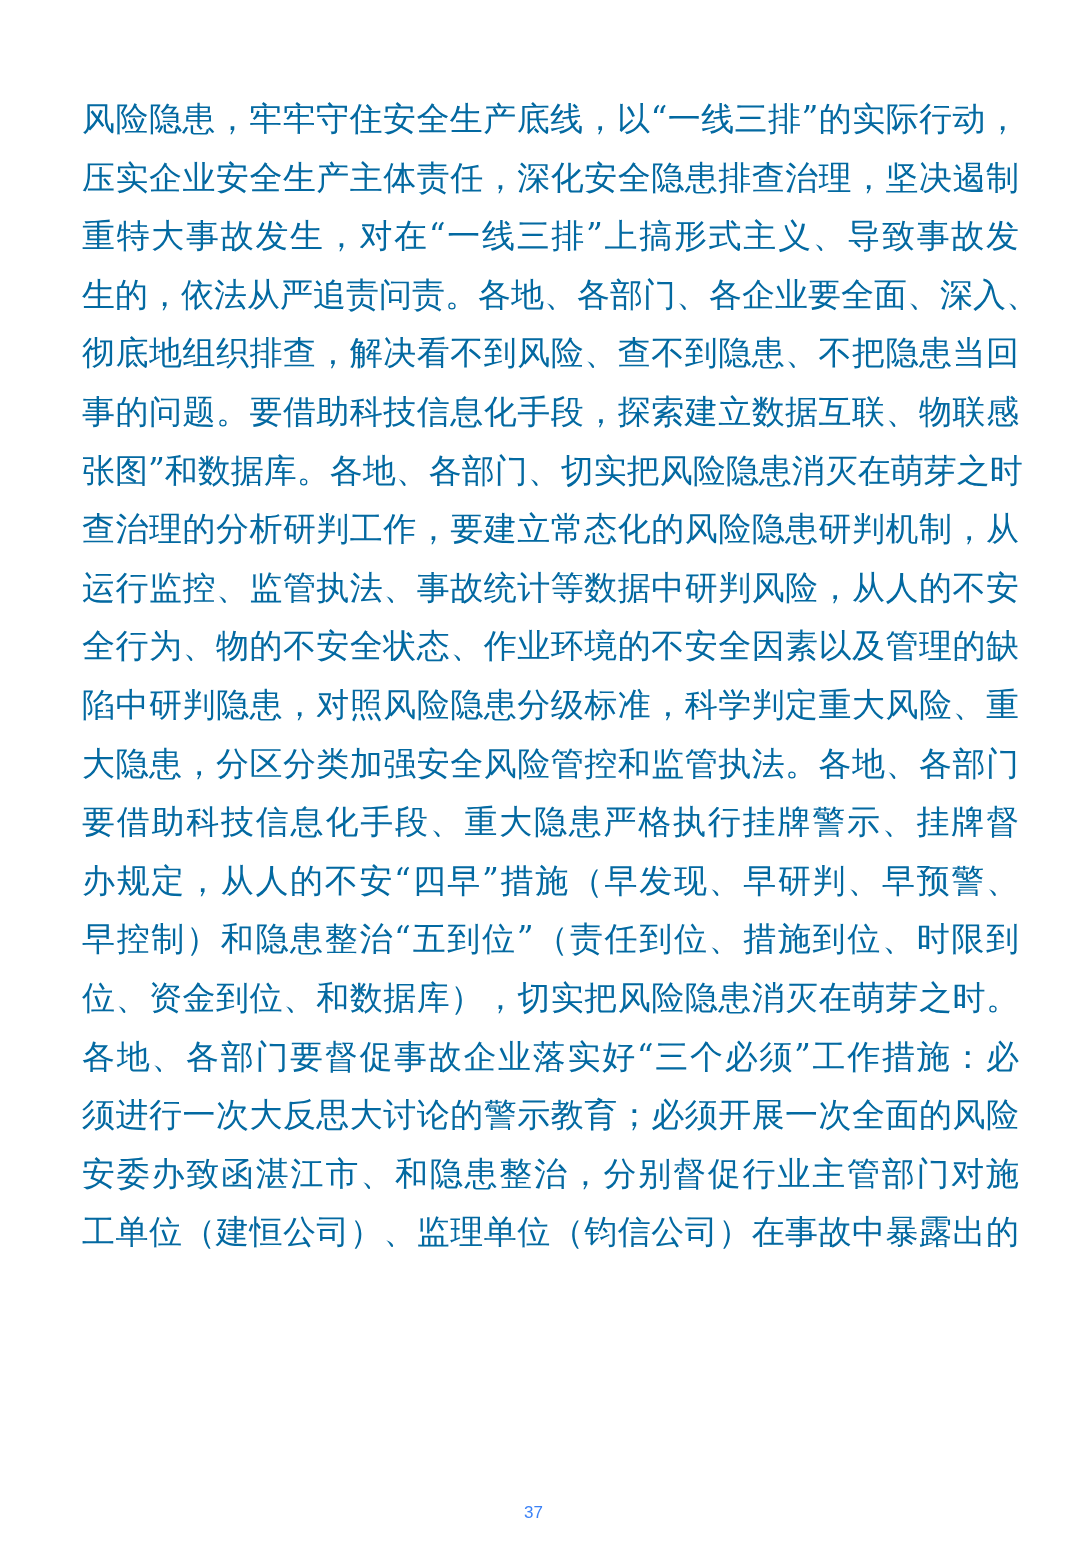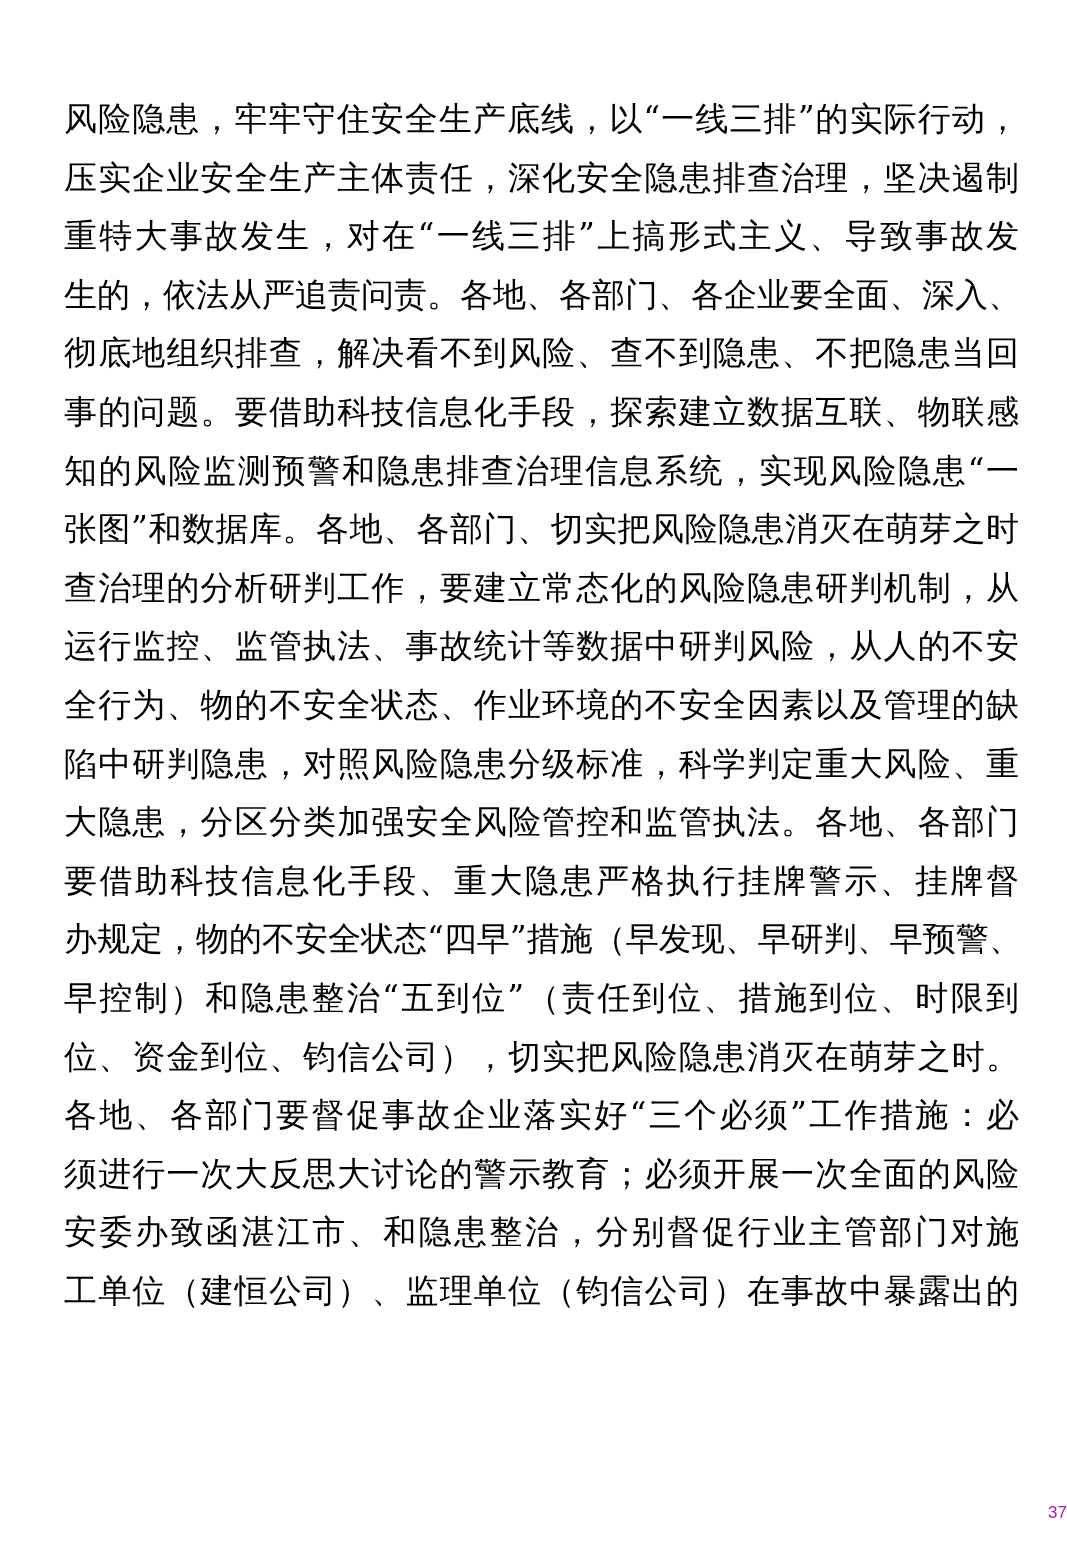--- a/index.html
+++ b/index.html
@@ -26,61 +26,61 @@
       left: 64px;
       top: 90px;
       width: 955px;
     }
     .line {
       display: block;
       height: 58.6px;
       line-height: 58.6px;
       font-family: "DejaVu Serif", "Liberation Serif", serif;
       font-size: 33px;
-      color: #000000;
+      color: #0369a1;
       white-space: nowrap;
       text-align: justify;
       text-align-last: justify;
       letter-spacing: 0px;
+      margin-left: 18px;
     }
     .line.last {
       text-align-last: justify;
     }
     .page-number {
       position: absolute;
       left: 0;
       width: 1067px;
       top: 1503px;
-      text-align: right;
+      text-align: center;
       font-family: "Liberation Sans", "DejaVu Sans", sans-serif;
       font-size: 17px;
-      color: #a21caf;
+      color: #3b82f6;
     }
   </style>
 </head>
 <body>
 
 <div class="page">
   <div class="body-text">
     <span class="line">风险隐患，牢牢守住安全生产底线，以“一线三排”的实际行动，</span>
     <span class="line">压实企业安全生产主体责任，深化安全隐患排查治理，坚决遏制</span>
     <span class="line">重特大事故发生，对在“一线三排”上搞形式主义、导致事故发</span>
     <span class="line">生的，依法从严追责问责。各地、各部门、各企业要全面、深入、</span>
     <span class="line">彻底地组织排查，解决看不到风险、查不到隐患、不把隐患当回</span>
     <span class="line">事的问题。要借助科技信息化手段，探索建立数据互联、物联感</span>
-    <span class="line">知的风险监测预警和隐患排查治理信息系统，实现风险隐患“一</span>
     <span class="line">张图”和数据库。各地、各部门、切实把风险隐患消灭在萌芽之时</span>
     <span class="line">查治理的分析研判工作，要建立常态化的风险隐患研判机制，从</span>
     <span class="line">运行监控、监管执法、事故统计等数据中研判风险，从人的不安</span>
     <span class="line">全行为、物的不安全状态、作业环境的不安全因素以及管理的缺</span>
     <span class="line">陷中研判隐患，对照风险隐患分级标准，科学判定重大风险、重</span>
     <span class="line">大隐患，分区分类加强安全风险管控和监管执法。各地、各部门</span>
     <span class="line">要借助科技信息化手段、重大隐患严格执行挂牌警示、挂牌督</span>
-    <span class="line">办规定，物的不安全状态“四早”措施（早发现、早研判、早预警、</span>
+    <span class="line">办规定，从人的不安“四早”措施（早发现、早研判、早预警、</span>
     <span class="line">早控制）和隐患整治“五到位”（责任到位、措施到位、时限到</span>
-    <span class="line">位、资金到位、钧信公司），切实把风险隐患消灭在萌芽之时。</span>
+    <span class="line">位、资金到位、和数据库），切实把风险隐患消灭在萌芽之时。</span>
     <span class="line">各地、各部门要督促事故企业落实好“三个必须”工作措施：必</span>
     <span class="line">须进行一次大反思大讨论的警示教育；必须开展一次全面的风险</span>
     <span class="line">安委办致函湛江市、和隐患整治，分别督促行业主管部门对施</span>
     <span class="line last">工单位（建恒公司）、监理单位（钧信公司）在事故中暴露出的</span>
   </div>
   <div class="page-number">37</div>
 </div>
 
 </body></html>

